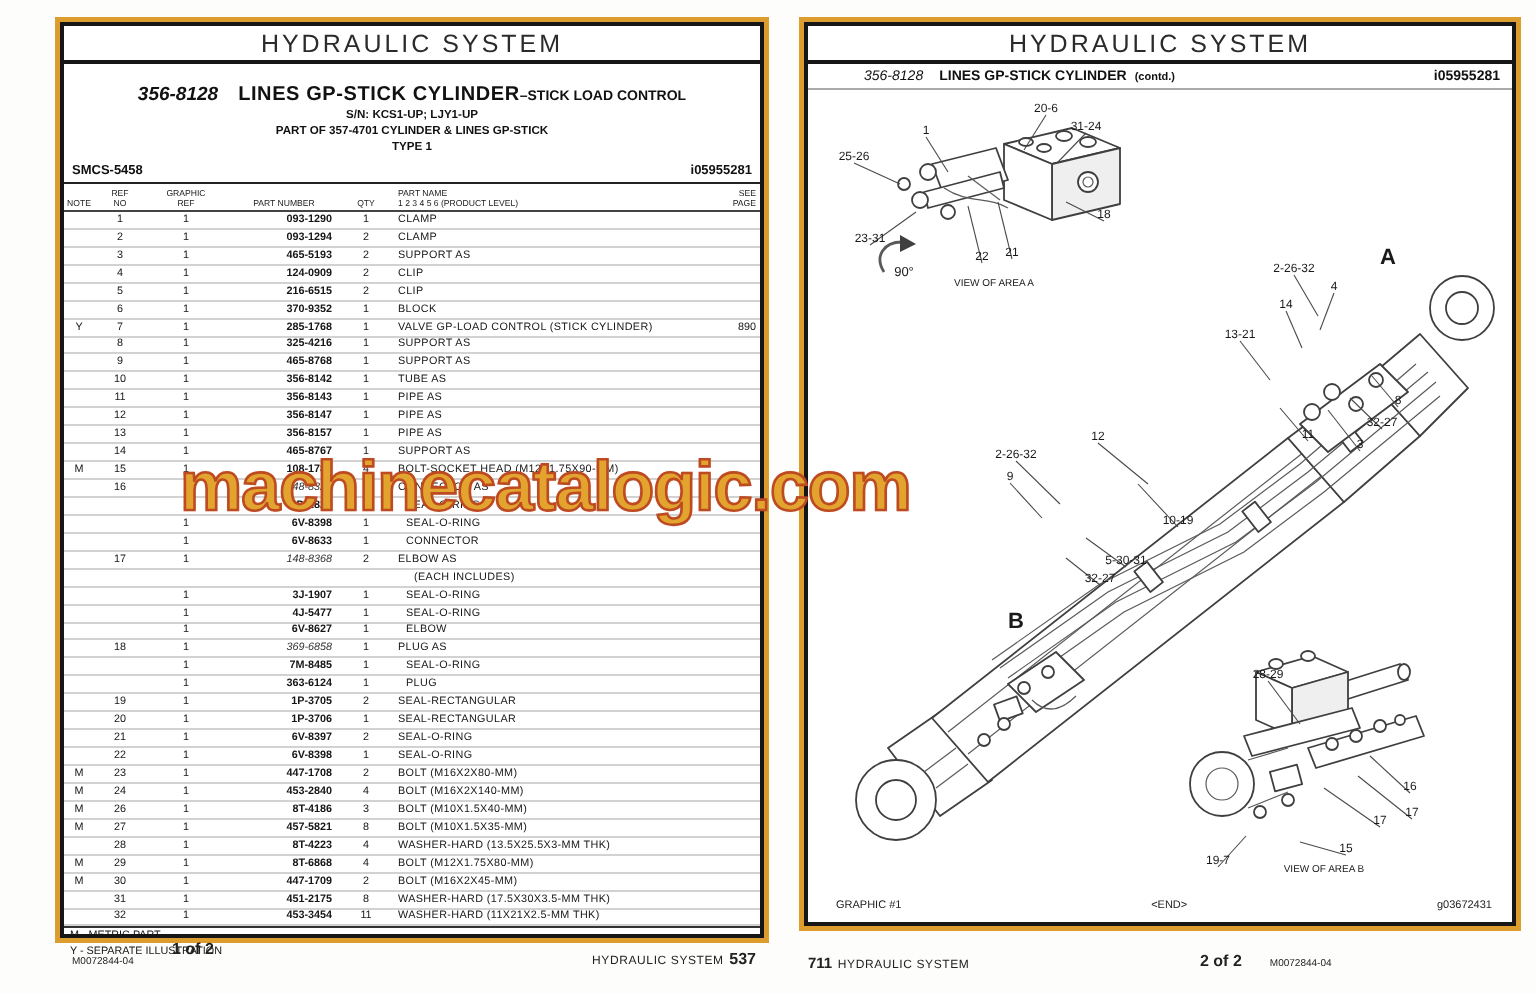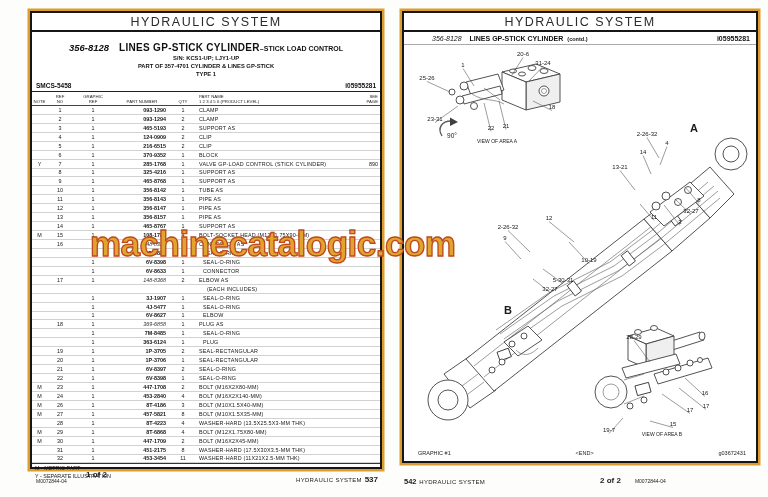--- a/index.html
+++ b/index.html
@@ -637,20 +637,20 @@
     </svg>
   </div>
   <div class="btmstrip">
     <span>GRAPHIC #1</span>
     <span>&lt;END&gt;</span>
     <span>g03672431</span>
   </div>
 </div>
 
 <div class="pfoot" style="left:404px;top:477px;">
-  <span style="font-weight:bold;font-size:7.5px;">542</span>&nbsp;&nbsp;<span class="pf-mid">HYDRAULIC SYSTEM</span>
+  <span style="font-weight:bold;font-size:7.5px;">711</span>&nbsp;&nbsp;<span class="pf-mid">HYDRAULIC SYSTEM</span>
 </div>
 <div class="pfoot" style="left:600px;top:476px;width:158px;display:flex;gap:14px;align-items:baseline;">
   <span class="pf-bold">2 of 2</span>
   <span>M0072844-04</span>
 </div>
 
 <div id="wm">machinecatalogic.com</div>
 
 </body></html>

